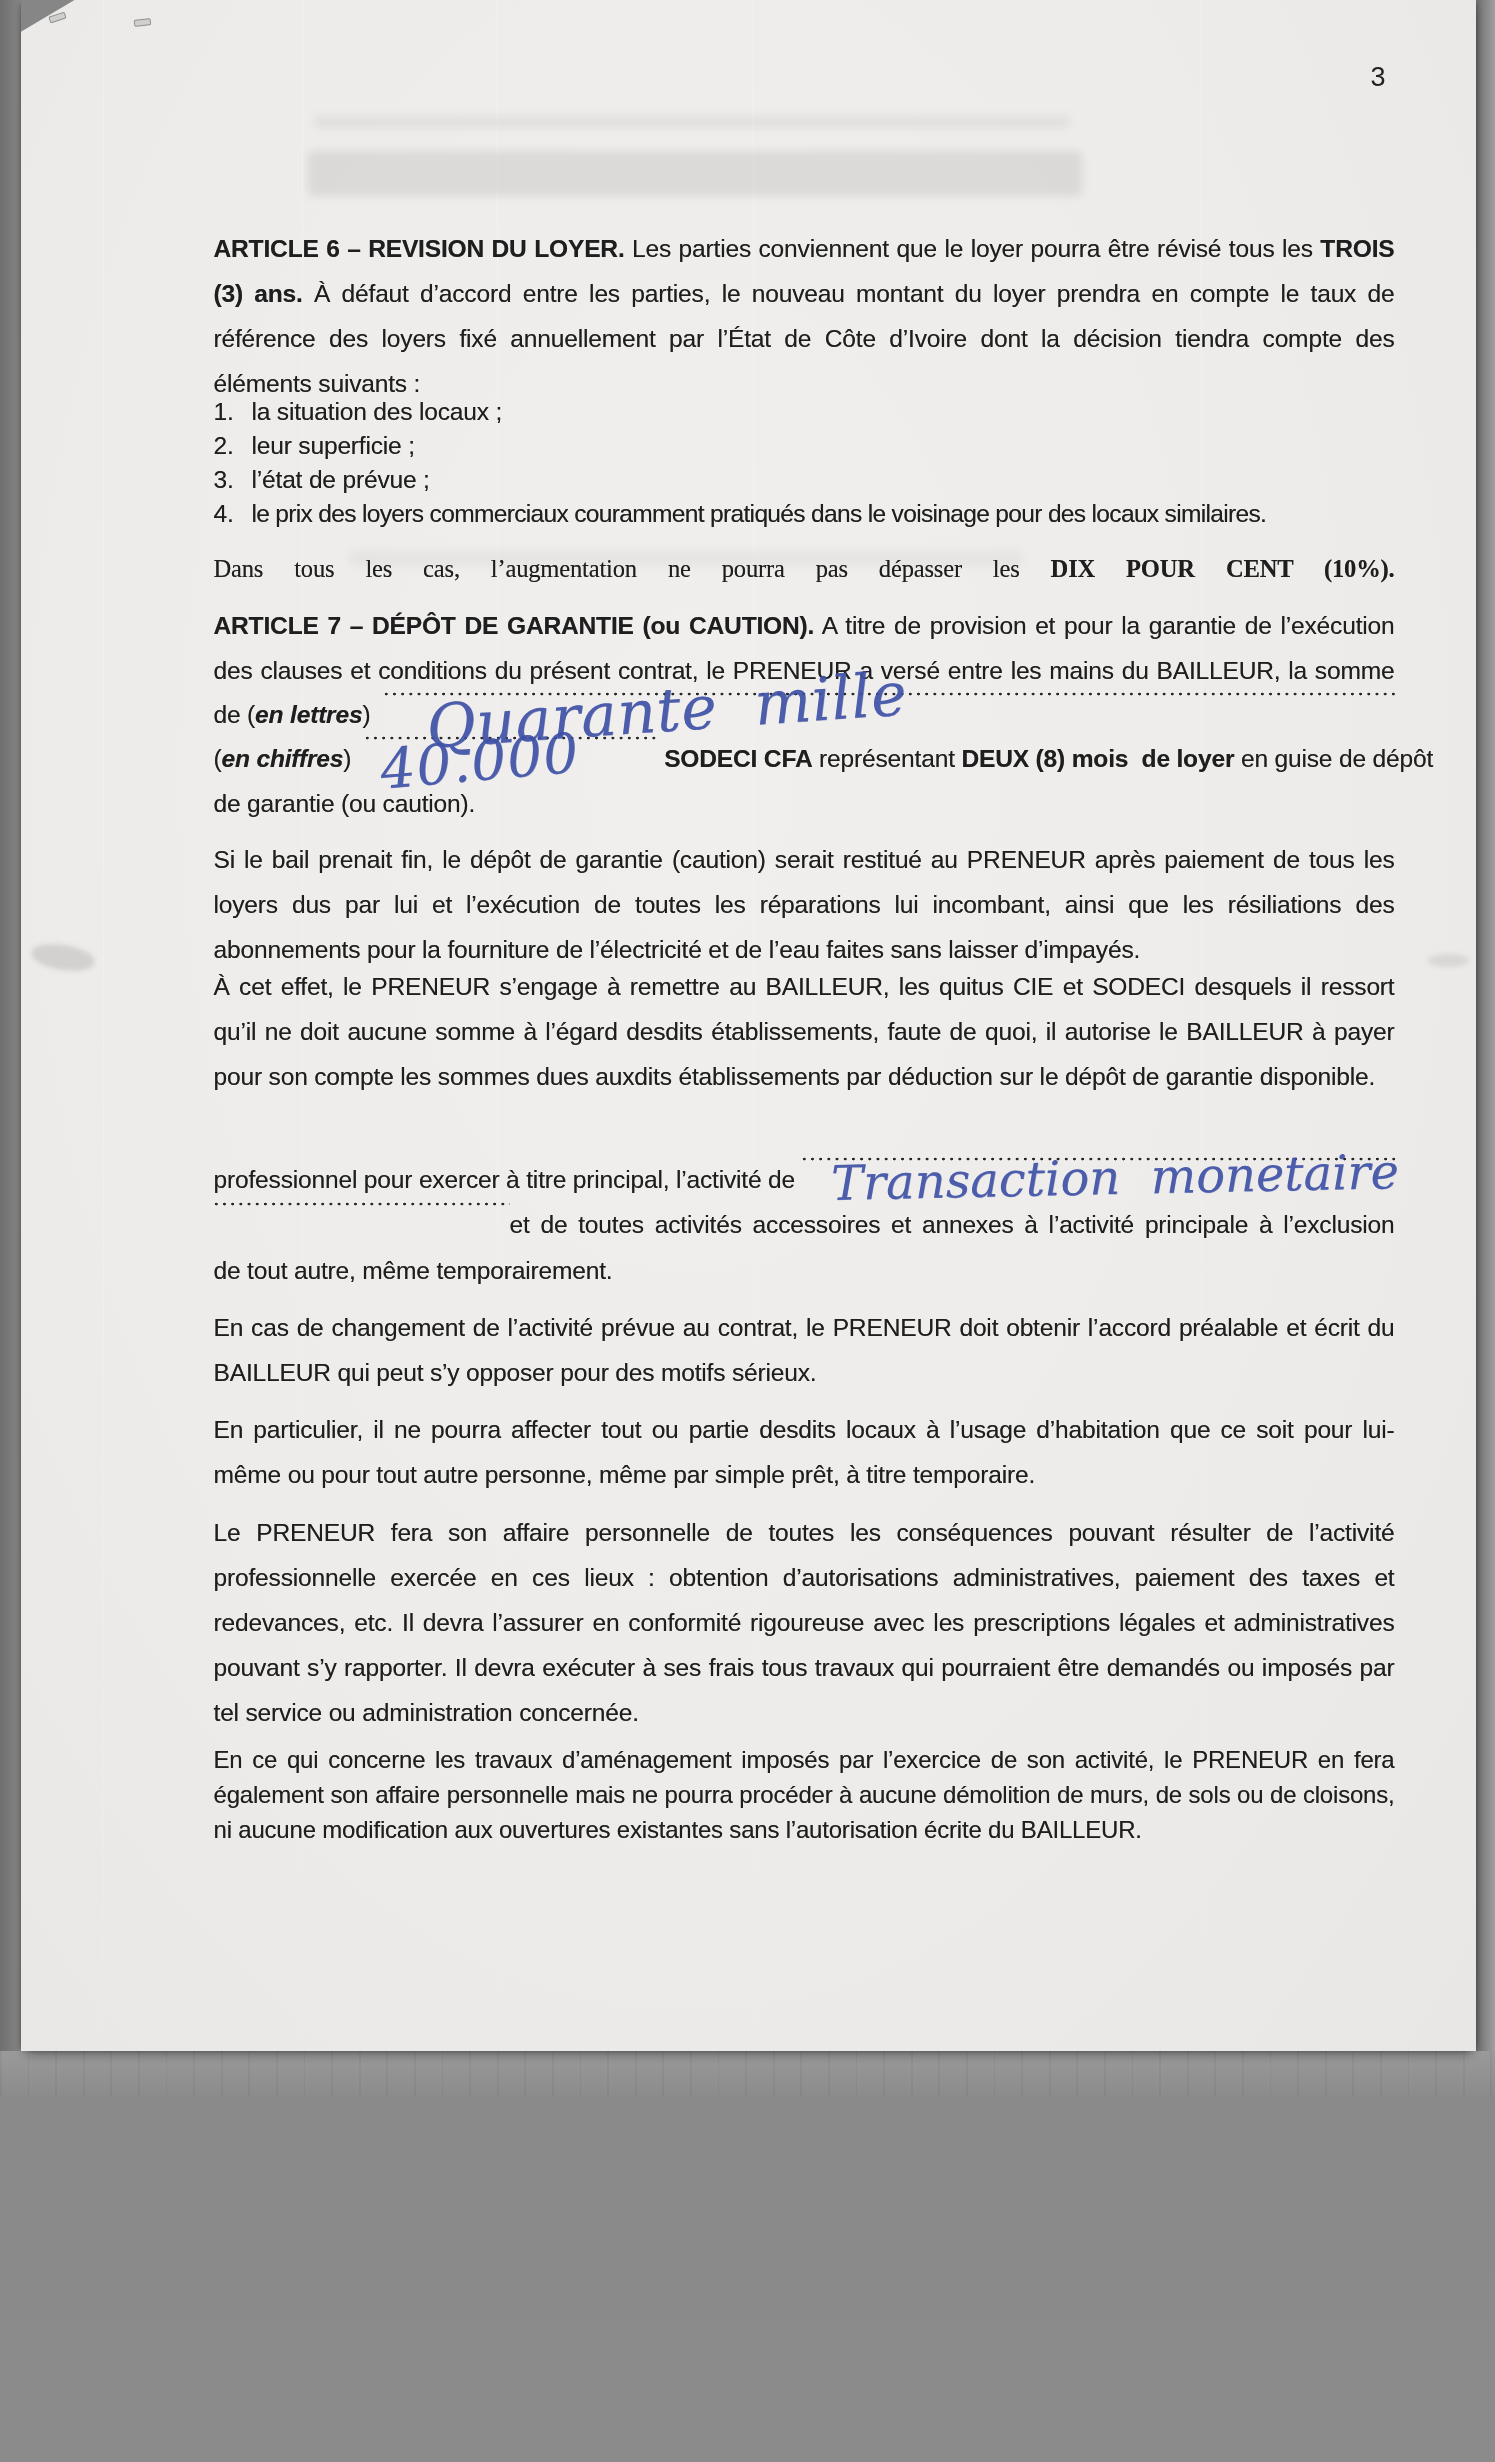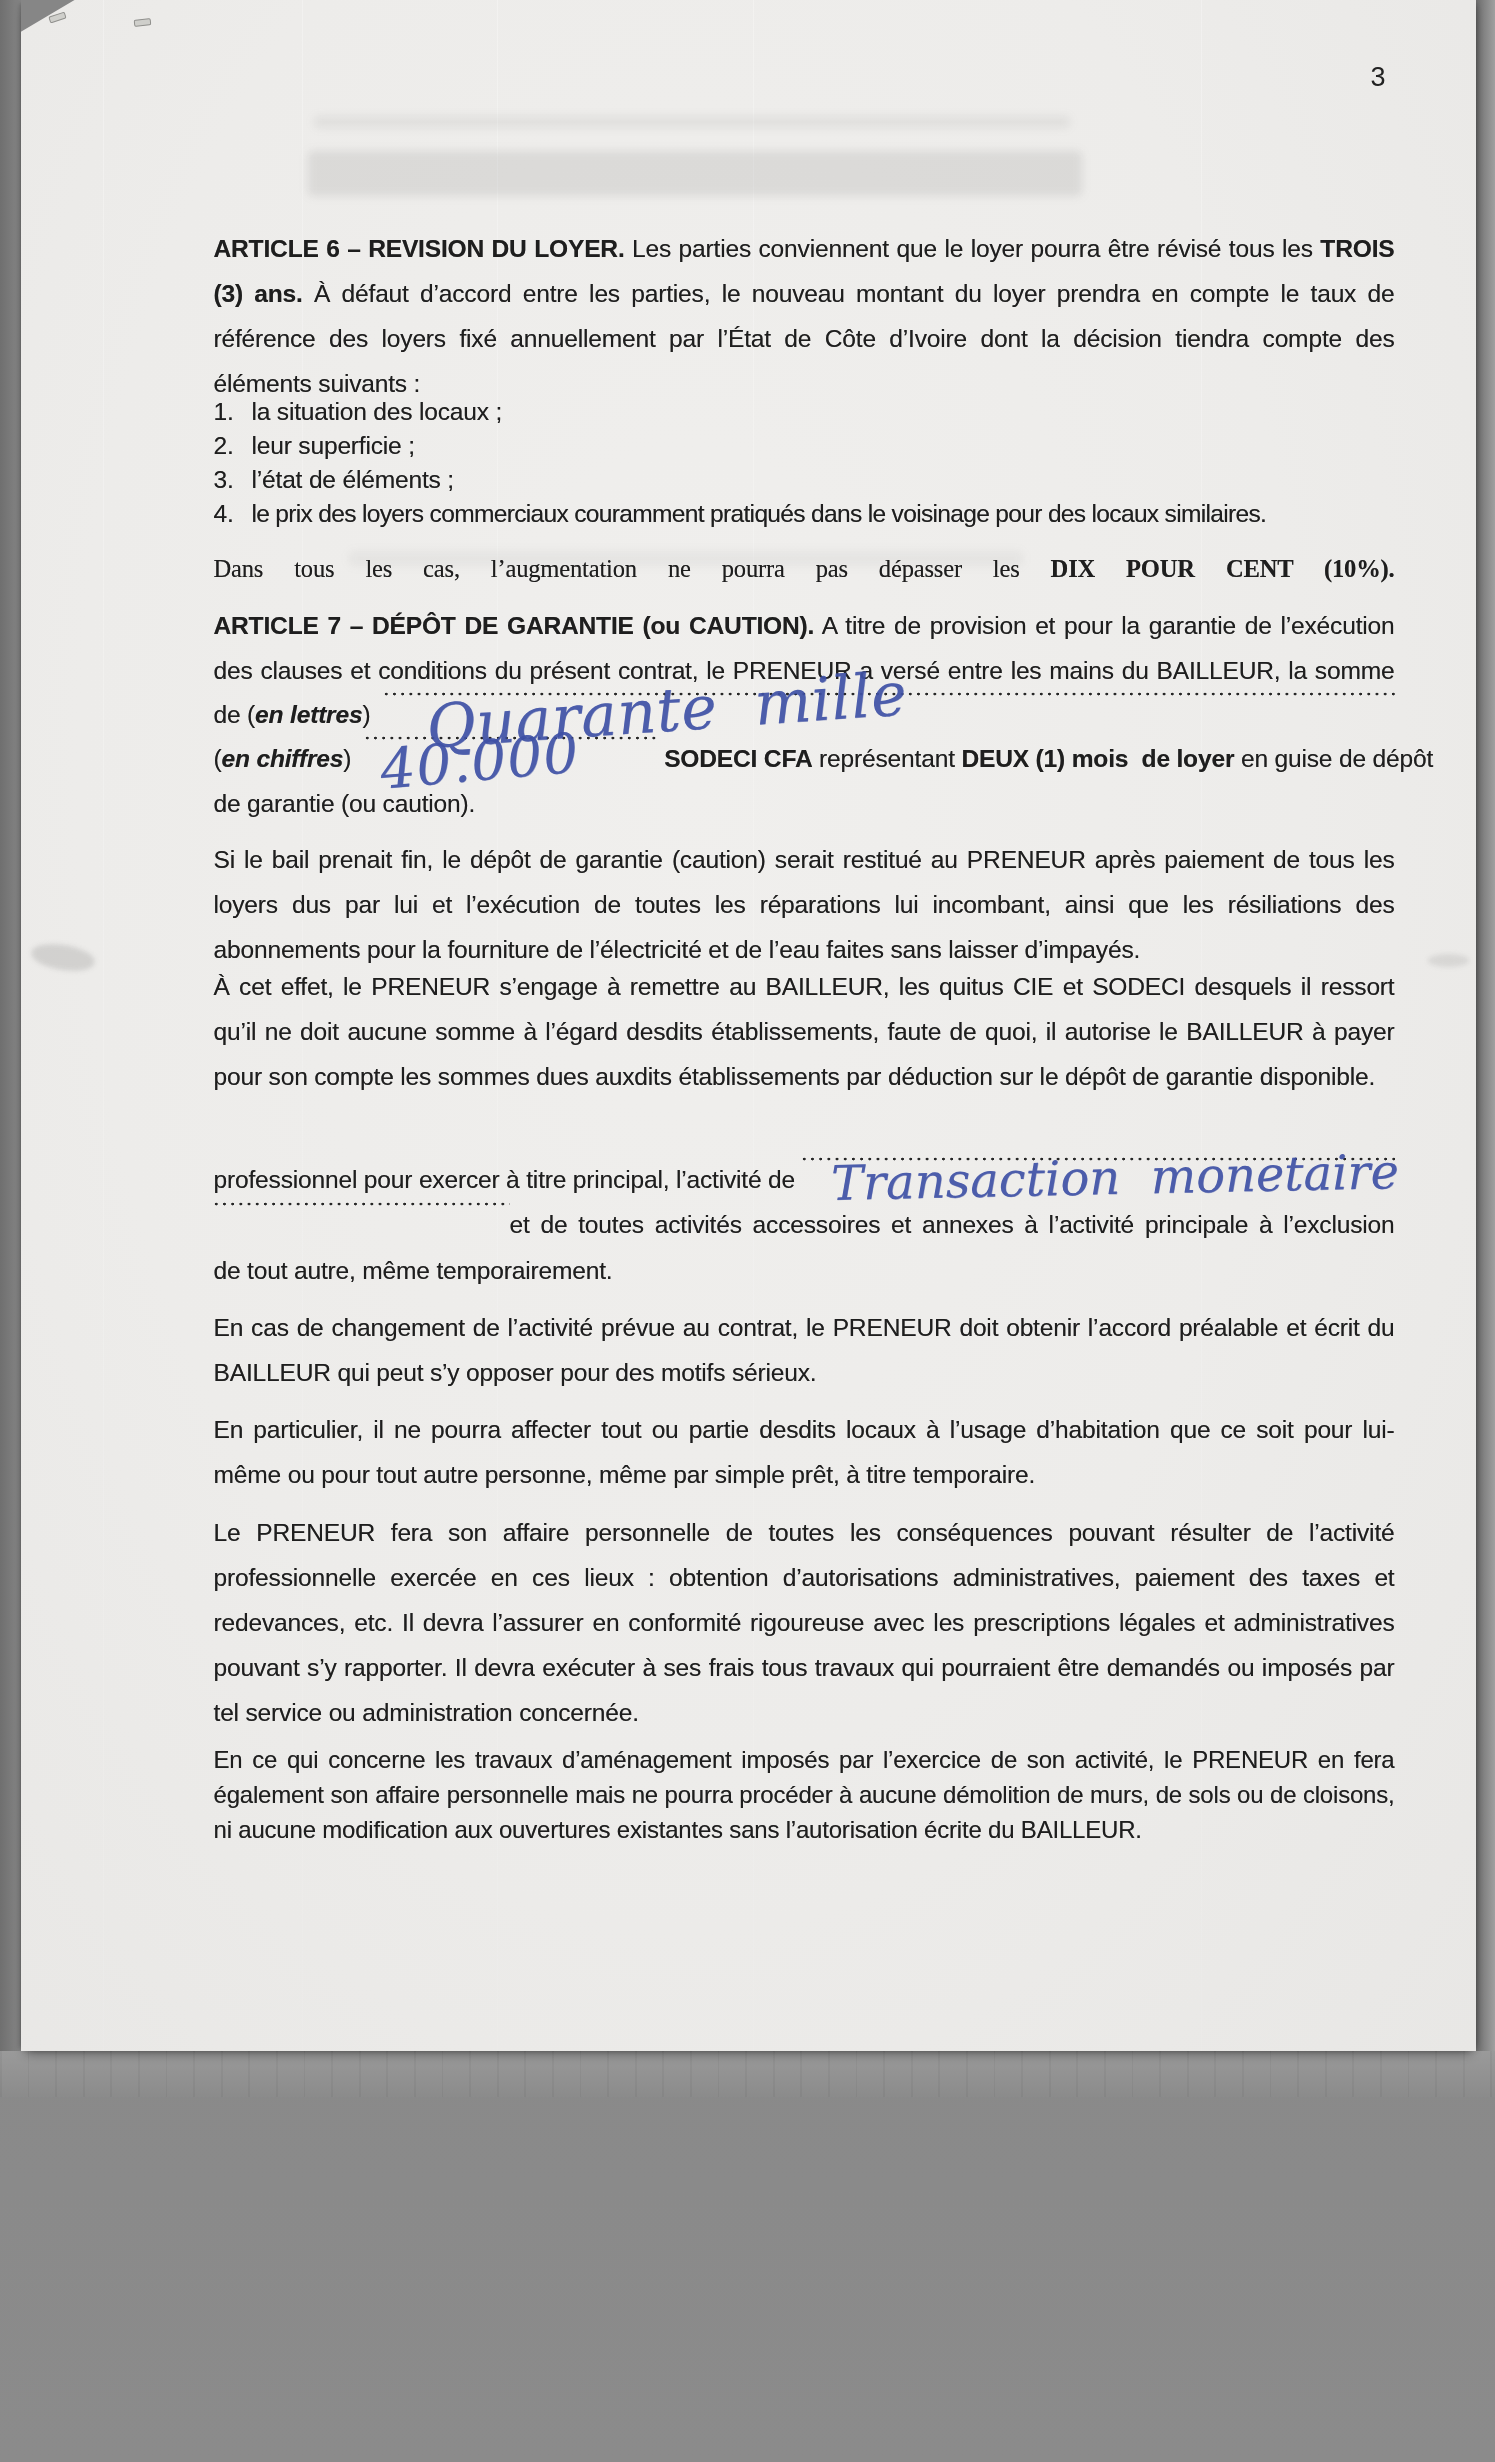--- a/index.html
+++ b/index.html
@@ -105,21 +105,21 @@
         <div class="li-row" style="height: 34px;">
           <span class="li-num">1.</span>
           <span class="li-text">la situation des locaux ;</span>
         </div>
         <div class="li-row" style="height: 34px;">
           <span class="li-num">2.</span>
           <span class="li-text">leur superficie ;</span>
         </div>
         <div class="li-row" style="height: 34px;">
           <span class="li-num">3.</span>
-          <span class="li-text">l’état de éléments ;</span>
+          <span class="li-text">l’état de prévue ;</span>
         </div>
         <div class="li-row cond" style="height: 34px;">
           <span class="li-num">4.</span>
           <span class="li-text">le prix des loyers commerciaux couramment pratiqués dans le voisinage pour des locaux similaires.</span>
         </div>
       </div>
       <div class="blk para stretch" style="top: 546px; line-height: 45px; font-family: Liberation Serif, serif;"><span class="seg">Dans tous les cas, l’augmentation ne pourra pas dépasser les </span><span class="seg b">DIX POUR CENT (10%).</span></div>
       <div class="blk para stretch" style="top: 603px; line-height: 45px;"><span class="seg b">ARTICLE 7 – DÉPÔT DE GARANTIE (ou CAUTION).</span><span class="seg"> A titre de provision et pour la garantie de l’exécution des clauses et conditions du présent contrat, le PRENEUR a versé entre les mains du BAILLEUR, la somme</span></div>
       <div class="blk fill" style="top: 692px; line-height: 45px;">
         <span class="seg">de (</span>
@@ -127,21 +127,21 @@
         <span class="seg">)  </span>
         <span class="dots grow"></span>
       </div>
       <div class="blk fill" style="top: 736px; line-height: 45px;">
         <span class="seg">(</span>
         <span class="seg bi">en chiffres</span>
         <span class="seg">)  </span>
         <span class="dots" style="width: 293px;"></span>
         <span class="seg b"> SODECI CFA</span>
         <span class="seg"> représentant </span>
-        <span class="seg b">DEUX (1)</span>
+        <span class="seg b">DEUX (8)</span>
         <span class="seg"> </span>
         <span class="seg b">mois  de loyer</span>
         <span class="seg"> en guise de dépôt</span>
       </div>
       <div class="blk para" style="top: 781px; line-height: 45px;"><span class="seg">de garantie (ou caution).</span></div>
       <div class="blk para" style="top: 837px; line-height: 45px;"><span class="seg">Si le bail prenait fin, le dépôt de garantie (caution) serait restitué au PRENEUR après paiement de tous les loyers dus par lui et l’exécution de toutes les réparations lui incombant, ainsi que les résiliations des abonnements pour la fourniture de l’électricité et de l’eau faites sans laisser d’impayés.</span></div>
       <div class="blk para" style="top: 964px; line-height: 45px;"><span class="seg">À cet effet, le PRENEUR s’engage à remettre au BAILLEUR, les quitus CIE et SODECI desquels il ressort qu’il ne doit aucune somme à l’égard desdits établissements, faute de quoi, il autorise le BAILLEUR à payer pour son compte les sommes dues auxdits établissements par déduction sur le dépôt de garantie disponible.</span></div>
       <div class="blk fill" style="top: 1157px; line-height: 45px;">
         <span class="seg">professionnel pour exercer à titre principal, l’activité de </span>
         <span class="dots grow"></span>

